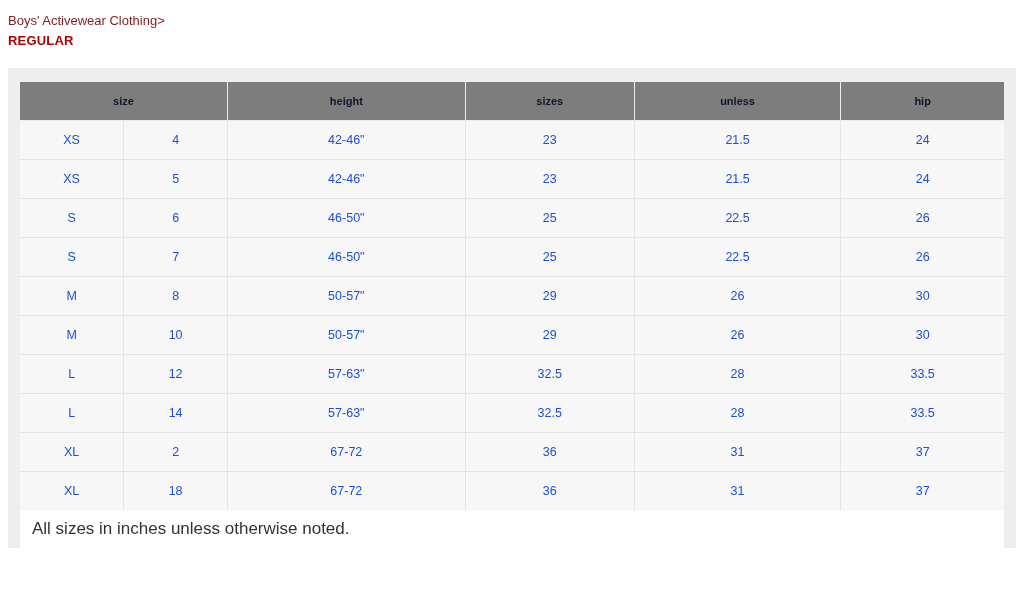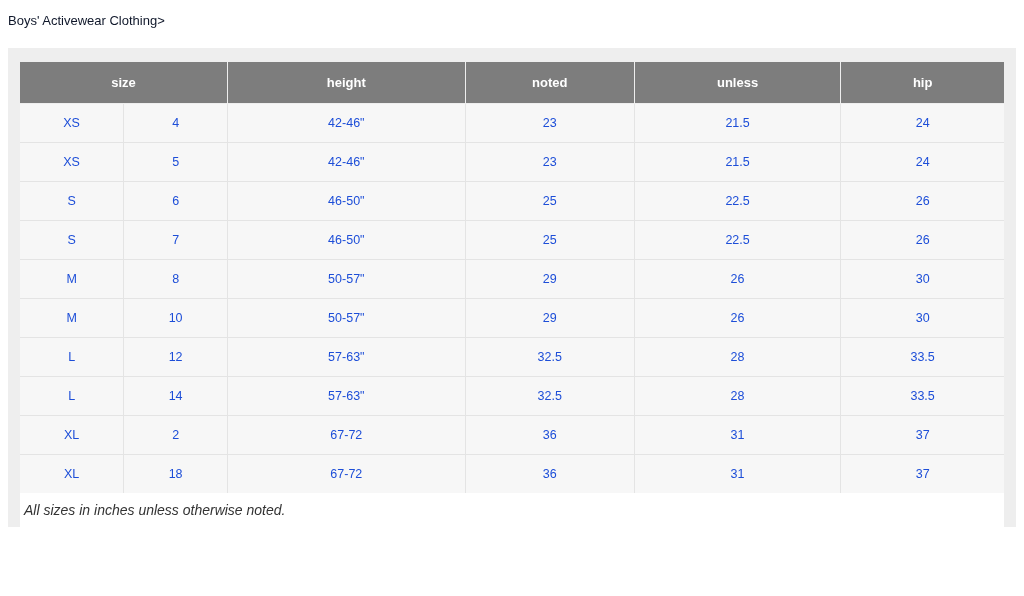--- a/index.html
+++ b/index.html
@@ -15,21 +15,21 @@
     color: #333333;
     position: relative;
     overflow: hidden;
   }
   .page {
     padding: 0;
   }
   .breadcrumb {
     padding: 12px 0 0 8px;
     font-size: 13px;
-    color: #0f172a;
+    color: #7f1d1d;
     line-height: 18px;
   }
   .category-title {
     padding: 2px 0 0 8px;
     font-size: 13px;
     font-weight: bold;
     color: #b00000;
     letter-spacing: 0.2px;
     line-height: 18px;
   }
@@ -41,22 +41,22 @@
     width: 1008px;
   }
   table.sizechart {
     width: 100%;
     border-collapse: collapse;
     background: #f7f7f7;
     table-layout: fixed;
   }
   table.sizechart thead th {
     background: #7d7d7d;
-    color: #ffffff;
-    font-size: 13px;
+    color: #0f172a;
+    font-size: 11px;
     font-weight: bold;
     text-align: center;
     padding: 13px 16px;
     border-right: 1px solid #eeeeee;
     border-bottom: 1px solid #eeeeee;
   }
   table.sizechart thead th:last-child {
     border-right: none;
   }
   table.sizechart tbody td {
@@ -75,55 +75,55 @@
     border-bottom: none;
   }
   .col-size, .col-sizenum { width: 103px; }
   .col-height { width: 236px; }
   .col-bust { width: 168px; }
   .col-waist { width: 205px; }
   .col-hip { width: 162px; }
 
   .note-bar {
     background: #ffffff;
-    padding: 9px 0 9px 4px;
-    font-size: 14px;
+    padding: 9px 0 9px 12px;
+    font-size: 17px;
     color: #333333;
-    font-style: italic;
   }
   .footer-note {
     padding: 14px 0 0 8px;
     font-size: 12.5px;
     color: #333333;
   }
 </style>
 </head>
 <body>
 
 <div class="page">
 
   <div class="breadcrumb">Boys' Activewear Clothing&gt;</div>
 
+  <div class="category-title">REGULAR</div>
 
   <div class="panel">
 
     <table class="sizechart">
       <colgroup>
         <col class="col-size">
         <col class="col-sizenum">
         <col class="col-height">
         <col class="col-bust">
         <col class="col-waist">
         <col class="col-hip">
       </colgroup>
       <thead>
         <tr>
           <th colspan="2">size</th>
           <th>height</th>
-          <th>noted</th>
+          <th>sizes</th>
           <th>unless</th>
           <th>hip</th>
         </tr>
       </thead>
       <tbody>
         <tr>
           <td>XS</td>
           <td>4</td>
           <td>42-46"</td>
           <td>23</td>

